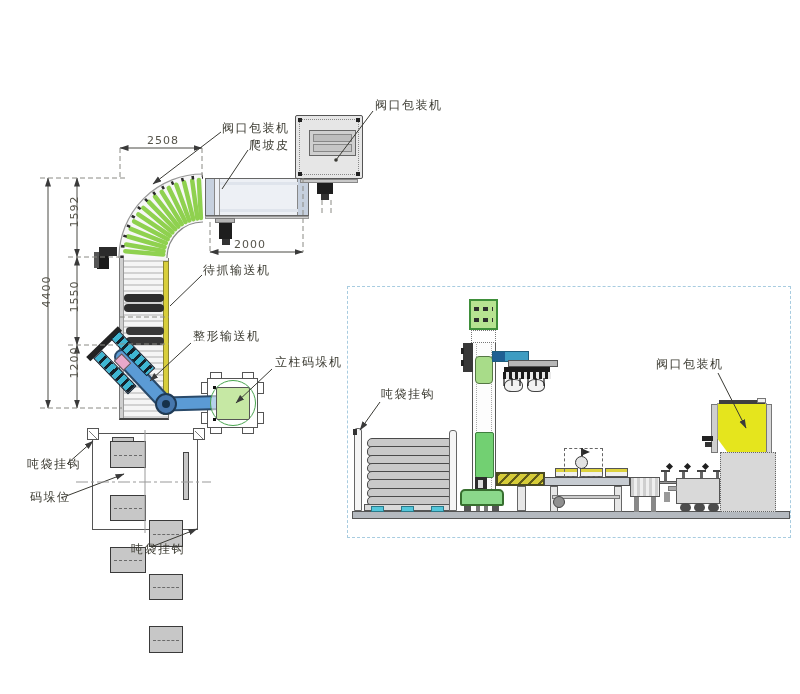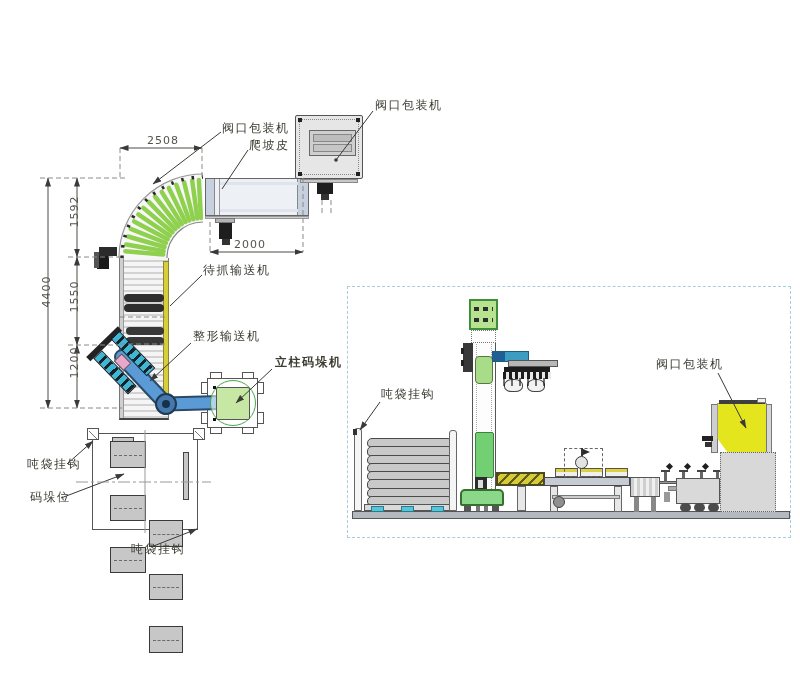--- a/index.html
+++ b/index.html
@@ -304,21 +304,21 @@
       <line x1="145" y1="430" x2="145" y2="533" stroke="#999"></line>
       <line x1="76" y1="482" x2="211" y2="482" stroke="#999" stroke-dasharray="12 3 3 3"></line>
     </g>
   </svg>
 
   <div class="a lbl" style="left:222px;top:122px;">阀口包装机</div>
   <div class="a lbl" style="left:249px;top:139px;">爬坡皮</div>
   <div class="a lbl" style="left:375px;top:99px;">阀口包装机</div>
   <div class="a lbl" style="left:203px;top:264px;">待抓输送机</div>
   <div class="a lbl" style="left:193px;top:330px;">整形输送机</div>
-  <div class="a lbl" style="left:275px;top:356px;font-weight:bold;">立柱码垛机</div>
+  <div class="a lbl" style="left:275px;top:356px;">立柱码垛机</div>
   <div class="a lbl" style="left:27px;top:458px;">吨袋挂钩</div>
   <div class="a lbl" style="left:30px;top:491px;">码垛位</div>
   <div class="a lbl" style="left:131px;top:543px;">吨袋挂钩</div>
   <div class="a lbl" style="left:381px;top:388px;">吨袋挂钩</div>
   <div class="a lbl" style="left:656px;top:358px;">阀口包装机</div>
 
   <div class="a dim" style="left:133px;top:135px;width:60px;">2508</div>
   <div class="a dim" style="left:220px;top:239px;width:60px;">2000</div>
   <div class="a dim vdim" style="left:26px;top:286px;">4400</div>
   <div class="a dim vdim" style="left:54px;top:206px;">1592</div>

